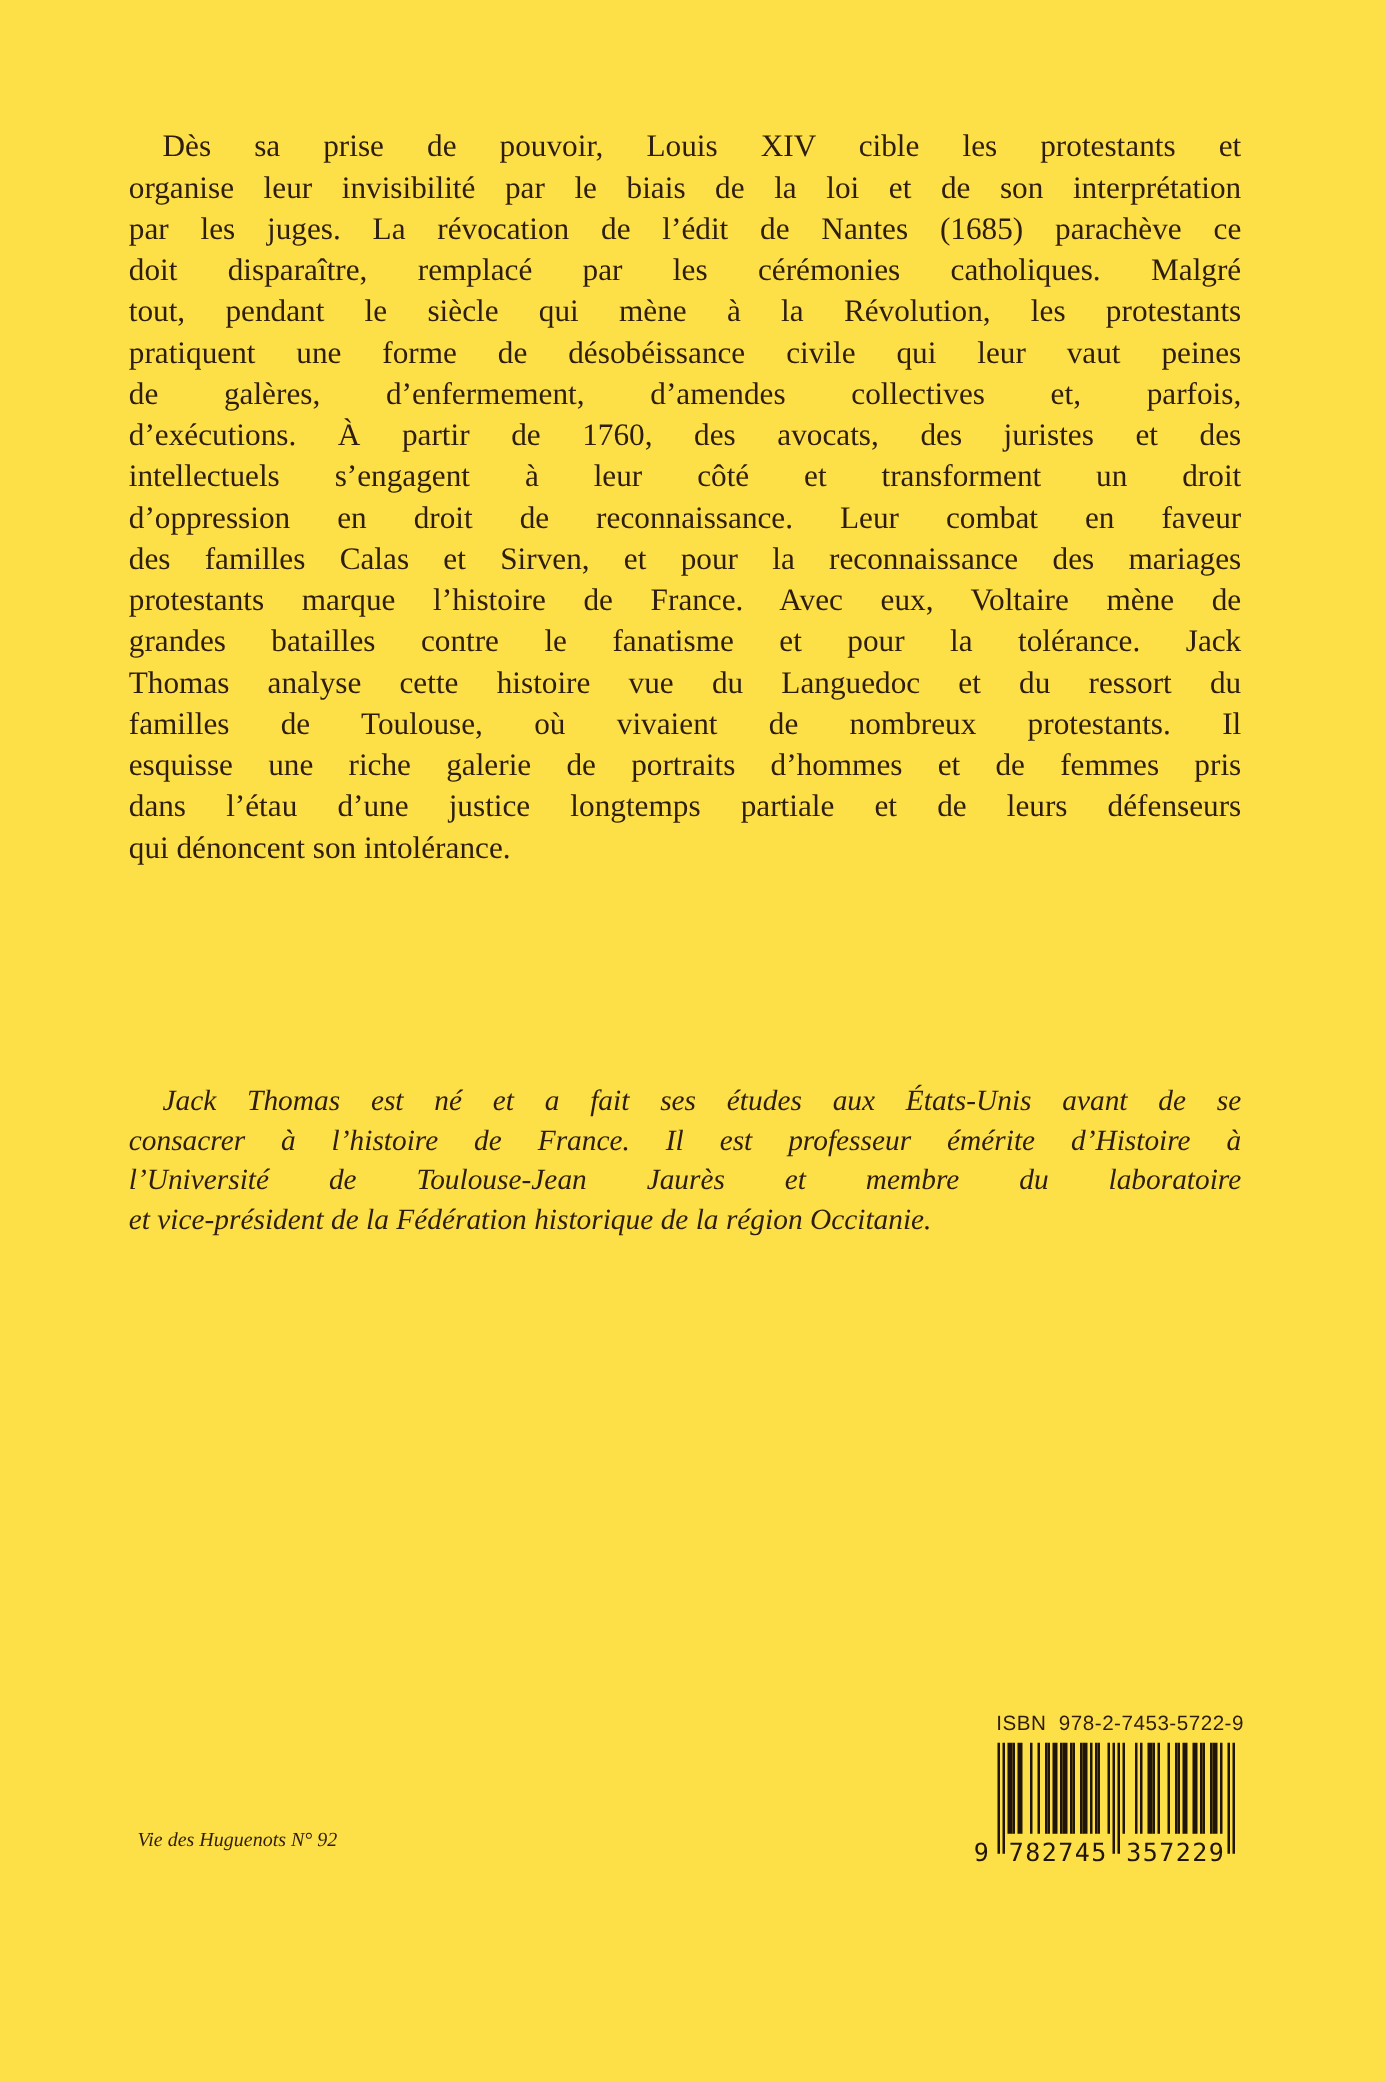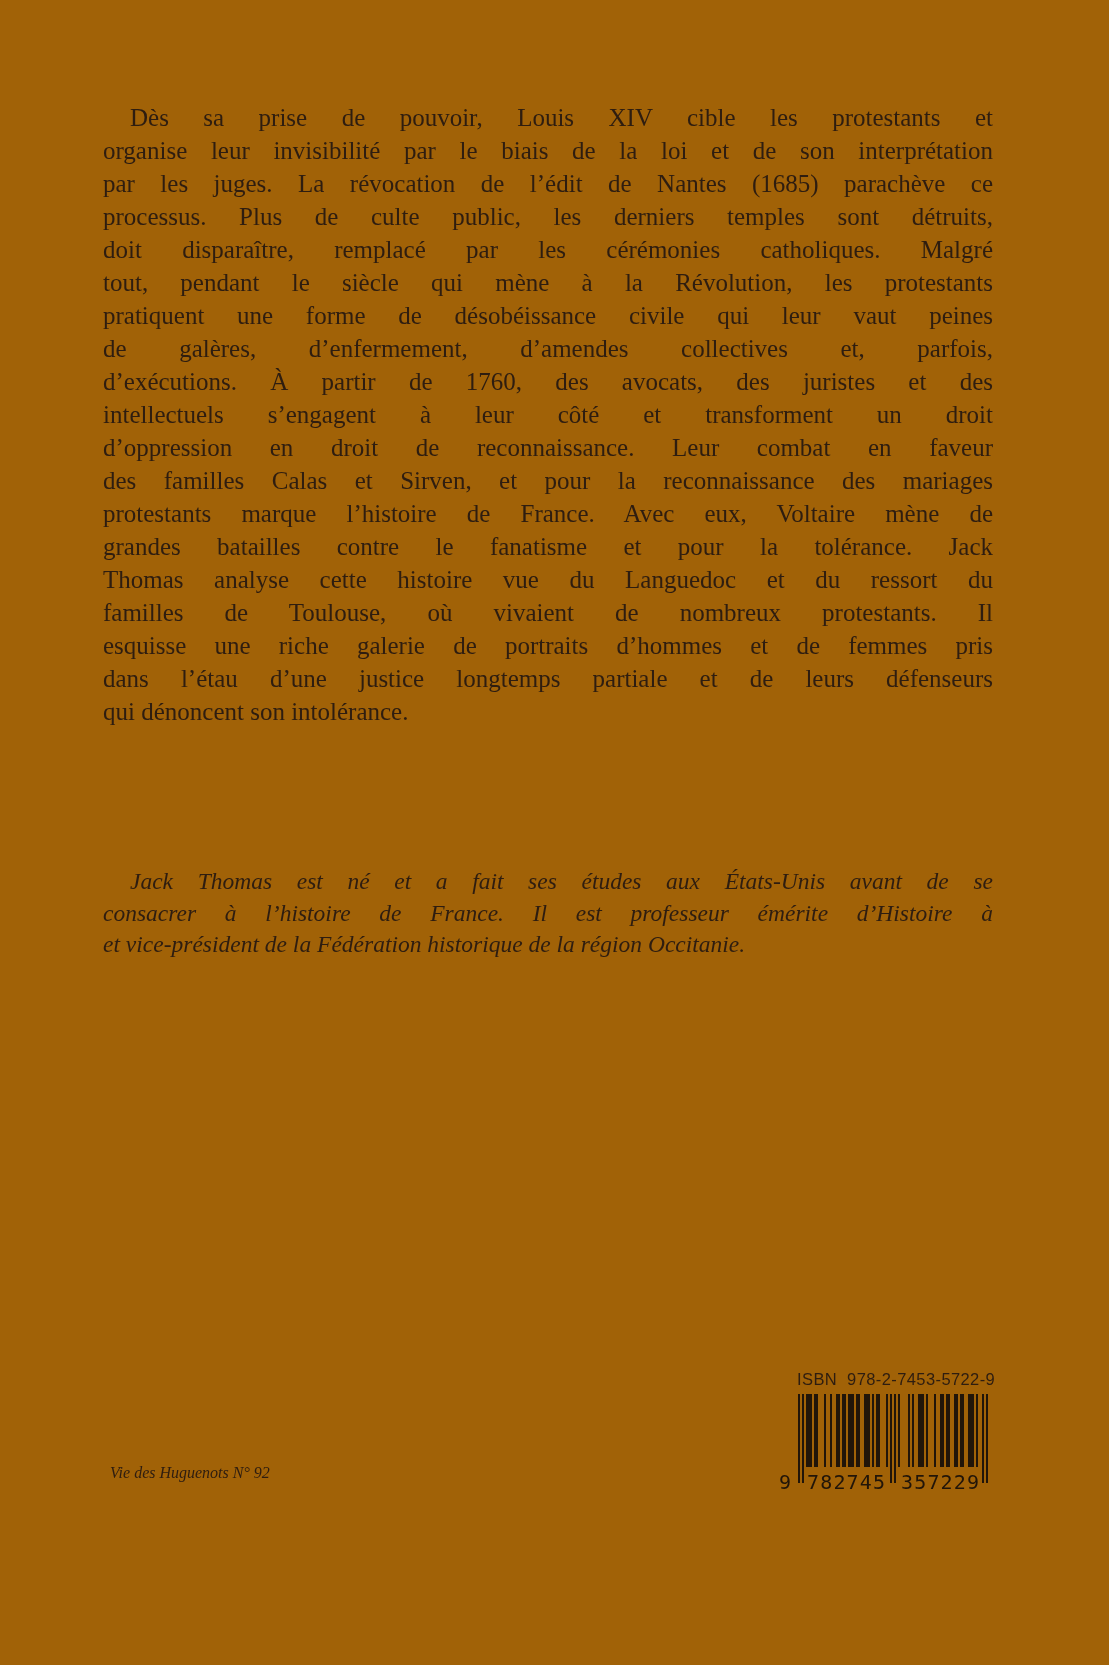--- a/index.html
+++ b/index.html
@@ -1,20 +1,20 @@
 <!DOCTYPE html>
 <html><head>
 <meta charset="utf-8">
 <style>
   html, body { margin: 0; padding: 0; }
   .page {
     position: relative;
     width: 1109px;
     height: 1665px;
-    background: #a16207;
+    background: #fde047;
     overflow: hidden;
     font-family: "Liberation Serif", serif;
     color: #2e1d10;
     text-decoration: underline;
   }
 
   
   .synopsis {
     position: absolute;
     left: 103px;
@@ -82,41 +82,41 @@
 </style>
 </head>
 <body>
 
 <div class="page">
 
   <div class="synopsis">
       <div class="jline first">Dès sa prise de pouvoir, Louis XIV cible les protestants et</div>
       <div class="jline">organise leur invisibilité par le biais de la loi et de son interprétation</div>
       <div class="jline">par les juges. La révocation de l’édit de Nantes (1685) parachève ce</div>
-      <div class="jline">processus. Plus de culte public, les derniers temples sont détruits,</div>
       <div class="jline">doit disparaître, remplacé par les cérémonies catholiques. Malgré</div>
       <div class="jline">tout, pendant le siècle qui mène à la Révolution, les protestants</div>
       <div class="jline">pratiquent une forme de désobéissance civile qui leur vaut peines</div>
       <div class="jline">de galères, d’enfermement, d’amendes collectives et, parfois,</div>
       <div class="jline">d’exécutions. À partir de 1760, des avocats, des juristes et des</div>
       <div class="jline">intellectuels s’engagent à leur côté et transforment un droit</div>
       <div class="jline">d’oppression en droit de reconnaissance. Leur combat en faveur</div>
       <div class="jline">des familles Calas et Sirven, et pour la reconnaissance des mariages</div>
       <div class="jline">protestants marque l’histoire de France. Avec eux, Voltaire mène de</div>
       <div class="jline">grandes batailles contre le fanatisme et pour la tolérance. Jack</div>
       <div class="jline">Thomas analyse cette histoire vue du Languedoc et du ressort du</div>
       <div class="jline">familles de Toulouse, où vivaient de nombreux protestants. Il</div>
       <div class="jline">esquisse une riche galerie de portraits d’hommes et de femmes pris</div>
       <div class="jline">dans l’étau d’une justice longtemps partiale et de leurs défenseurs</div>
       <div class="jline last">qui dénoncent son intolérance.</div>
     </div>
 
   <div class="bio">
       <div class="jline first">Jack Thomas est né et a fait ses études aux États-Unis avant de se</div>
       <div class="jline">consacrer à l’histoire de France. Il est professeur émérite d’Histoire à</div>
+      <div class="jline">l’Université de Toulouse-Jean Jaurès et membre du laboratoire</div>
       <div class="jline last">et vice-président de la Fédération historique de la région Occitanie.</div>
     </div>
 
   <div class="collection-label">Vie des Huguenots N° 92</div>
 
   <div class="barcode-block">
     <div class="isbn-label">ISBN  978-2-7453-5722-9</div>
     <svg class="ean-svg" width="220" height="104" id="ean-svg">
         <rect x="23" y="0" width="2" height="89" fill="#211509"></rect>
         <rect x="27" y="0" width="2" height="89" fill="#211509"></rect>

